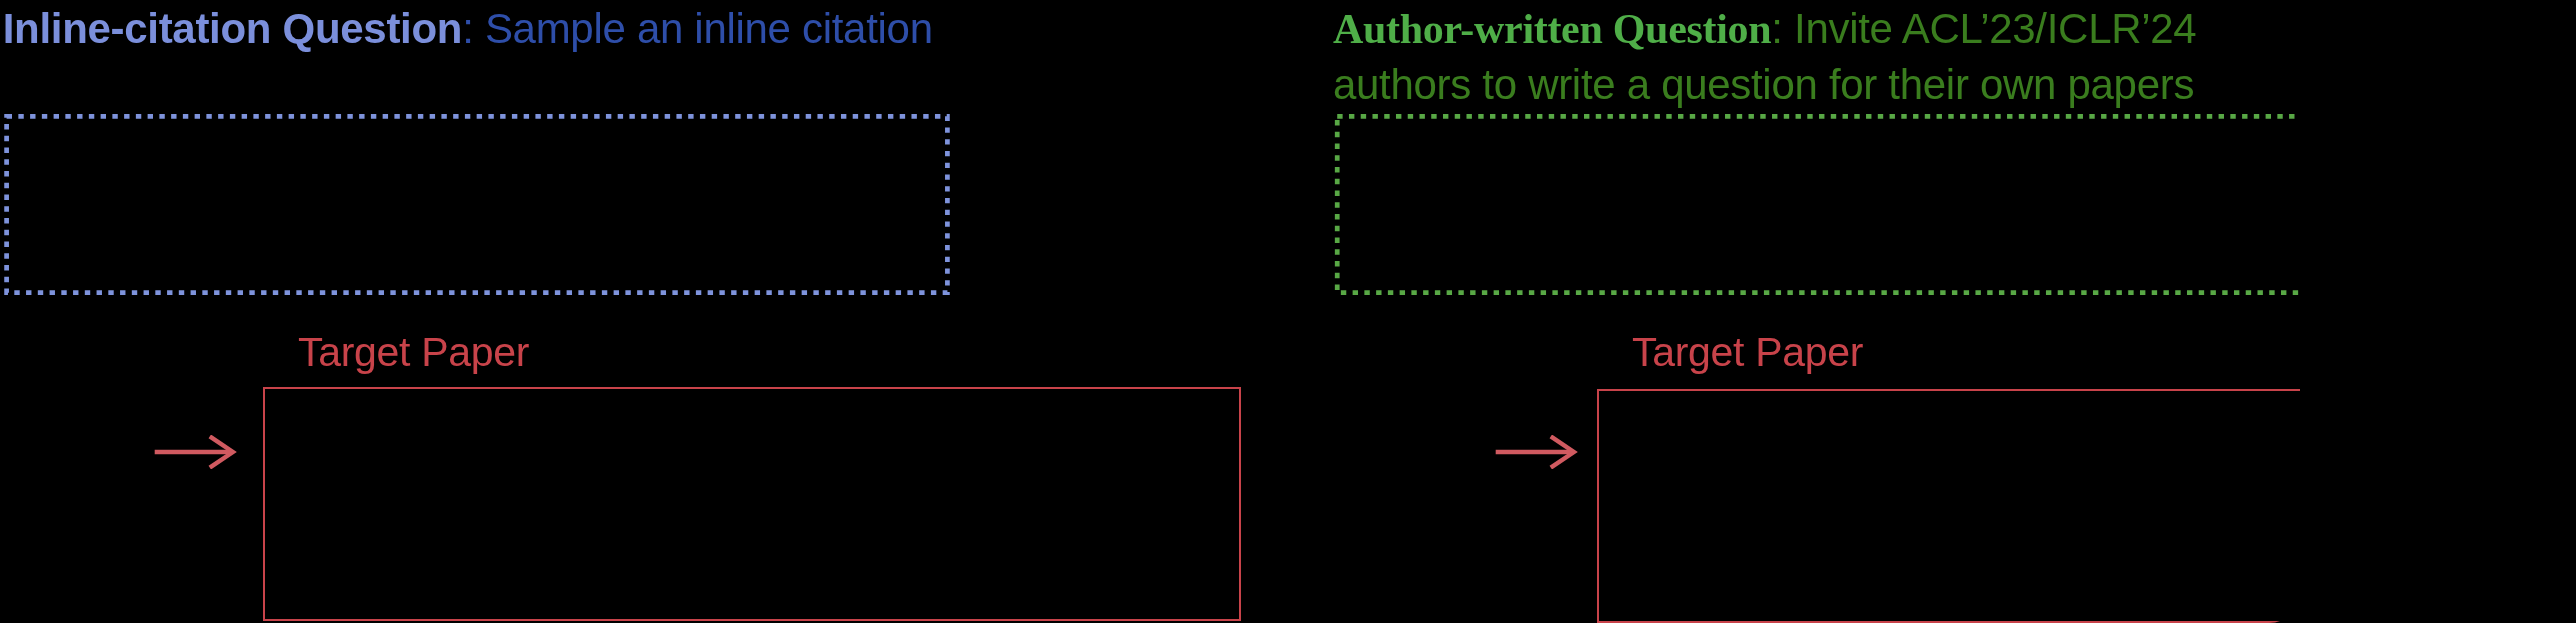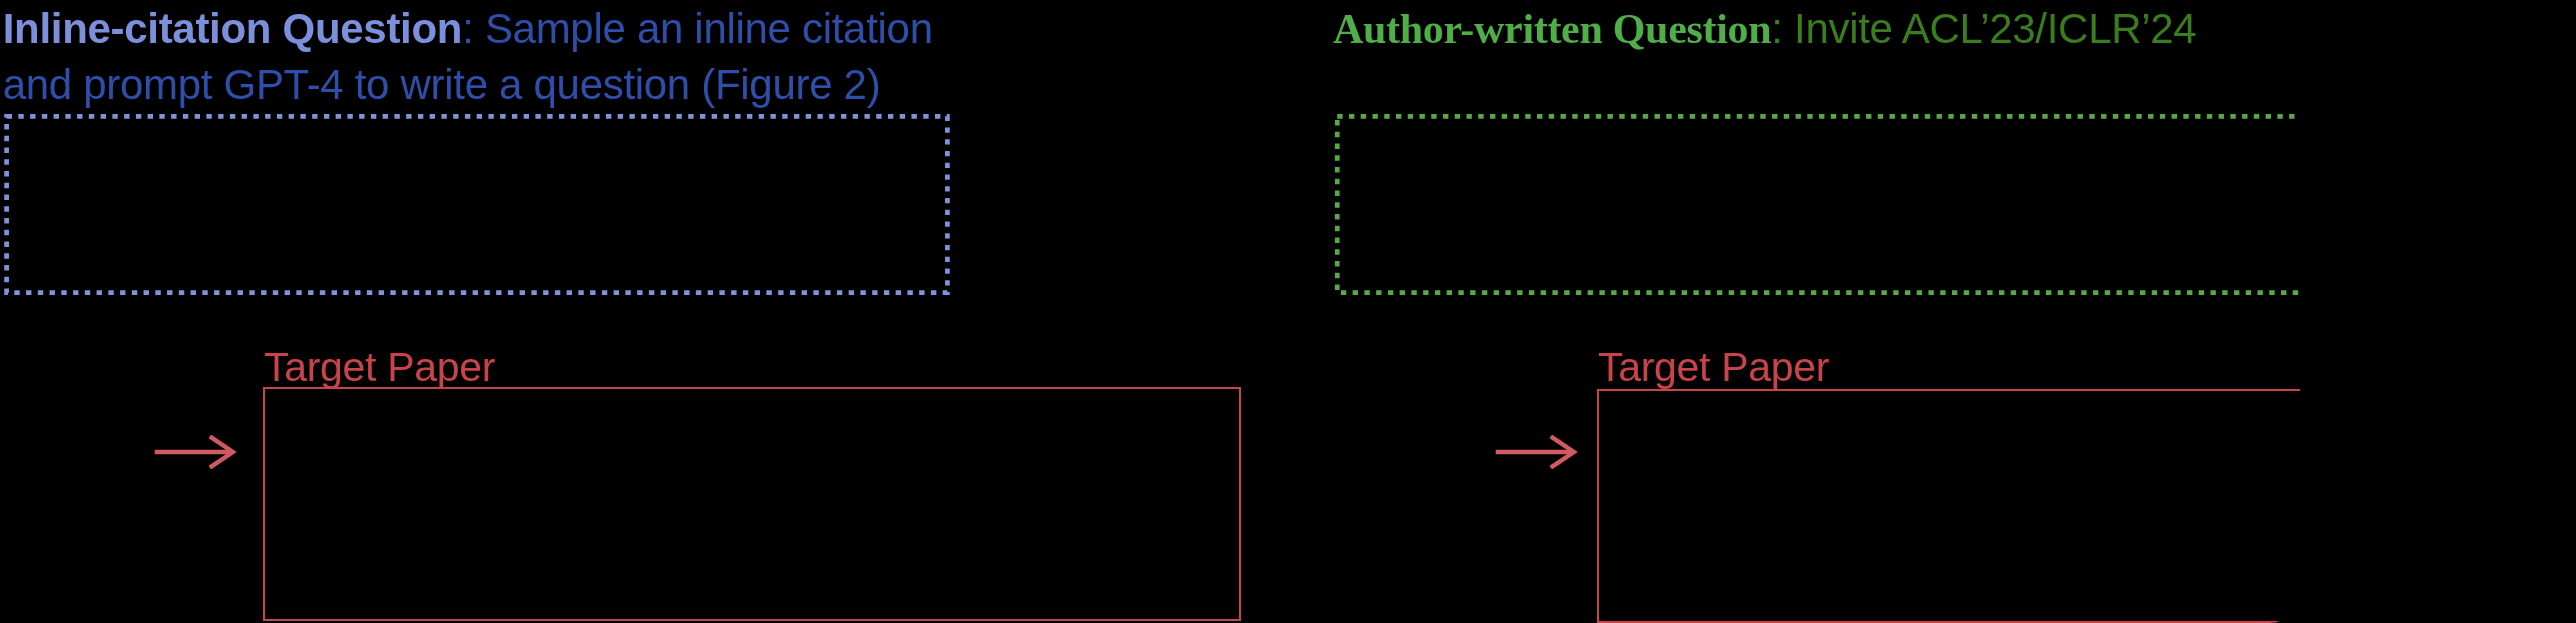--- a/index.html
+++ b/index.html
@@ -40,25 +40,26 @@
   .green-bold  { color: var(--green-bold); font-family: Liberation Serif, serif; }
   .green-rest  { color: var(--green-text); text-align: right; }
   .dotted-box { position: absolute; display: block; }
   .dotted-box rect { fill: none; stroke-width: 7px; }
   .dotted-box-blue  { left: 2.7px;    top: 114px; }
   .dotted-box-blue rect  { stroke: var(--blue-border); }
   .dotted-box-green { left: 1333px; top: 114px; }
   .dotted-box-green rect { stroke: var(--green-border); }
   .target-label {
     position: absolute;
-    top: 344px;
+    top: 329px;
     font-size: 41px;
     letter-spacing: -0.3px;
     color: var(--red);
     white-space: nowrap;
+    margin-left: 34px;
   }
   .target-label-left  { left: 264px; }
   .target-label-right { left: 1598px; }
   .red-box {
     position: absolute;
     border: 2.7px solid var(--red);
     background: transparent;
   }
   .red-box-left  { left: 263px;  top: 387px; width: 978px; height: 234px; }
   .red-box-right { left: 1597px; top: 389px; width: 979px; height: 234px; }
@@ -73,40 +74,40 @@
   .arrow-right { left: 1495px; }
   .arrow svg { display: block; width: 100%; height: 100%; }
 </style>
 </head>
 <body>
 
 <div class="canvas">
 
   <div class="heading heading-left">
     <span class="hb blue-bold">Inline-citation Question</span><span class="blue-rest">: Sample an inline citation</span><br>
-    <span class="blue-rest">and prompt GPT-4 to write a question (Figure 2)</span>
   </div>
 
   <svg class="dotted-box dotted-box-blue" width="948" height="181" viewBox="0 0 1400 268">
     <rect x="3.5" y="3.5" width="1393" height="261" stroke-dasharray="8 9.4"></rect>
   </svg>
 
   <div class="target-label target-label-left">Target Paper</div>
 
   <div class="arrow arrow-left">
     <svg viewBox="0 0 122 50" fill="none">
       <line x1="1" y1="25" x2="114" y2="25" stroke="currentColor" stroke-width="6.5"></line>
       <polyline points="82,2 116,25 82,48" stroke="currentColor" stroke-width="6.5" fill="none"></polyline>
     </svg>
   </div>
 
   <div class="red-box red-box-left"></div>
 
   <div class="heading heading-right">
     <span class="hb green-bold">Author-written Question</span><span class="green-rest">: Invite ACL’23/ICLR’24</span><br>
+    <span class="green-rest">authors to write a question for their own papers</span>
   </div>
 
   <svg class="dotted-box dotted-box-green" width="1241" height="181" viewBox="0 0 1832 268">
     <rect x="3.5" y="3.5" width="1825" height="261" stroke-dasharray="8 9.4"></rect>
   </svg>
 
   <div class="target-label target-label-right">Target Paper</div>
 
   <div class="arrow arrow-right">
     <svg viewBox="0 0 122 50" fill="none">

